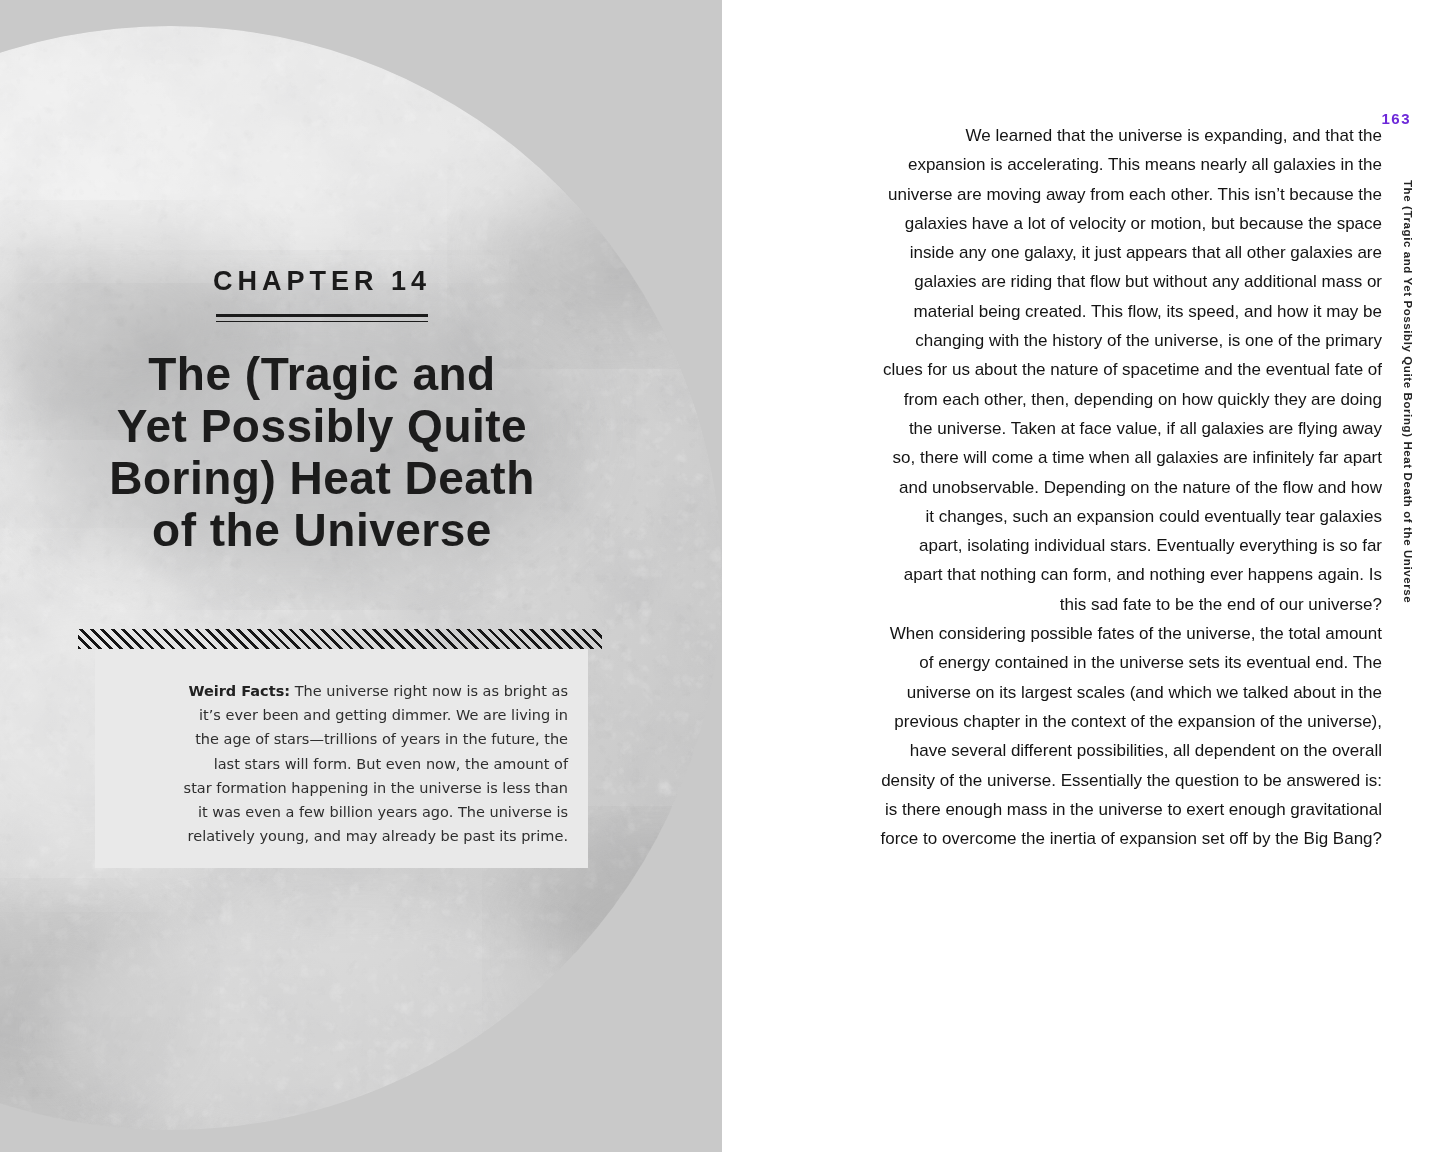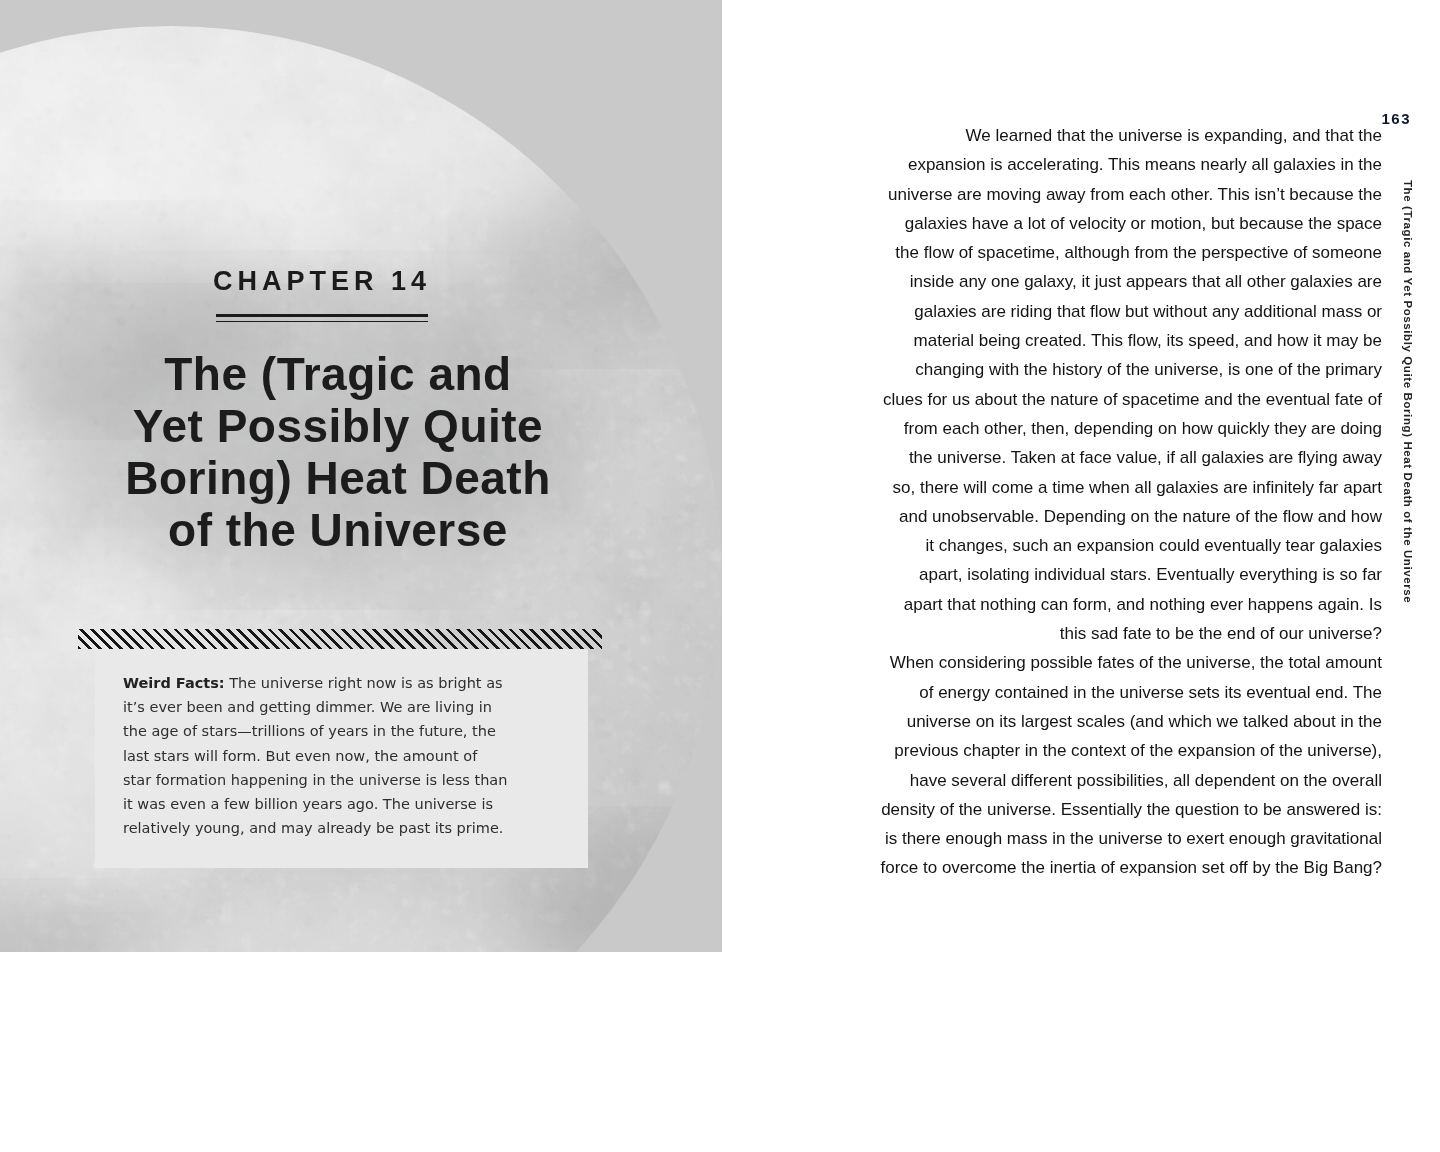--- a/index.html
+++ b/index.html
@@ -2,61 +2,61 @@
 <html><head>
 <meta charset="utf-8">
 <style>
   html,body{margin:0;padding:0;background:#888;}
   #spread{
     position:relative;width:1440px;height:1152px;overflow:hidden;
     font-family:"Liberation Sans",sans-serif;background:#ffffff;
   }
   
   .left-page{
-    position:absolute;left:0;top:0;width:722px;height:952px;
+    position:absolute;left:0;top:0;width:722px;height:1152px;
     background:#c9c9c9;overflow:hidden;
   }
   .moon-svg{position:absolute;left:0;top:0;z-index:0;}
   .chapter-label{
     position:absolute;left:0;top:266px;width:644px;z-index:2;
     text-align:center;font-weight:700;font-size:27px;letter-spacing:5px;
     color:#1b1b1b;
   }
   .chapter-rule{
     position:absolute;left:216px;top:314px;width:212px;height:4px;z-index:2;
     border-top:3px solid #1b1b1b;border-bottom:1.5px solid #1b1b1b;
   }
   .chapter-title{
     position:absolute;left:0;top:348px;width:644px;z-index:2;
     text-align:center;font-weight:700;font-size:46px;line-height:52px;
-    letter-spacing:0.5px;color:#1c1c1c;margin-left:16px;
+    letter-spacing:0.5px;color:#1c1c1c;
   }
   .hatch-border{
     position:absolute;left:78px;top:629px;width:524px;height:20px;z-index:2;
     background:repeating-linear-gradient(45deg,#161616 0 2.6px,rgba(0,0,0,0) 2.6px 7.4px);
   }
   .facts-box{
     position:absolute;left:95px;top:649px;width:493px;height:219px;z-index:2;
     background:#e9e9e9;
   }
   .facts-text{
-    padding:22px 20px 0 28px;
+    padding:30px 20px 0 28px;
     font-family:"DejaVu Sans","Liberation Sans",sans-serif;
-    font-size:14.5px;line-height:24.2px;color:#2e2e2e;
+    font-size:14.5px;line-height:24.2px;color:#2e2e2e;text-align:right;
   }
   .facts-text .line{white-space:nowrap;}
   .facts-text b{color:#222;}
   
   .right-page{
     position:absolute;left:722px;top:0;width:718px;height:1152px;
     background:#ffffff;
   }
   .page-number{
     position:absolute;top:110px;right:29px;
-    font-weight:700;font-size:15px;letter-spacing:1.5px;color:#0f172a;
+    font-weight:700;font-size:15px;letter-spacing:1.5px;color:#6d28d9;
   }
   .margin-title{
     position:absolute;top:180px;right:26px;
     writing-mode:vertical-rl;
     font-weight:700;font-size:11.5px;letter-spacing:0.6px;color:#232323;
     white-space:nowrap;
   }
   .body-text{
     position:absolute;left:128px;top:121px;width:532px;
     font-size:17px;color:#141414;text-align:right;
@@ -151,21 +151,20 @@
     <div class="page-number">163</div>
 
     <div class="margin-title">The (Tragic and Yet Possibly Quite Boring) Heat Death of the Universe</div>
 
     <div class="body-text">
         <div class="para">
           <div class="line">We learned that the universe is expanding, and that the</div>
           <div class="line">expansion is accelerating. This means nearly all galaxies in the</div>
           <div class="line">universe are moving away from each other. This isn’t because the</div>
           <div class="line">galaxies have a lot of velocity or motion, but because the space</div>
-          <div class="line">the flow of spacetime, although from the perspective of someone</div>
           <div class="line">inside any one galaxy, it just appears that all other galaxies are</div>
           <div class="line">galaxies are riding that flow but without any additional mass or</div>
           <div class="line">material being created. This flow, its speed, and how it may be</div>
           <div class="line">changing with the history of the universe, is one of the primary</div>
           <div class="line">clues for us about the nature of spacetime and the eventual fate of</div>
           <div class="line">from each other, then, depending on how quickly they are doing</div>
           <div class="line">the universe. Taken at face value, if all galaxies are flying away</div>
           <div class="line">so, there will come a time when all galaxies are infinitely far apart</div>
           <div class="line">and unobservable. Depending on the nature of the flow and how</div>
           <div class="line">it changes, such an expansion could eventually tear galaxies</div>

